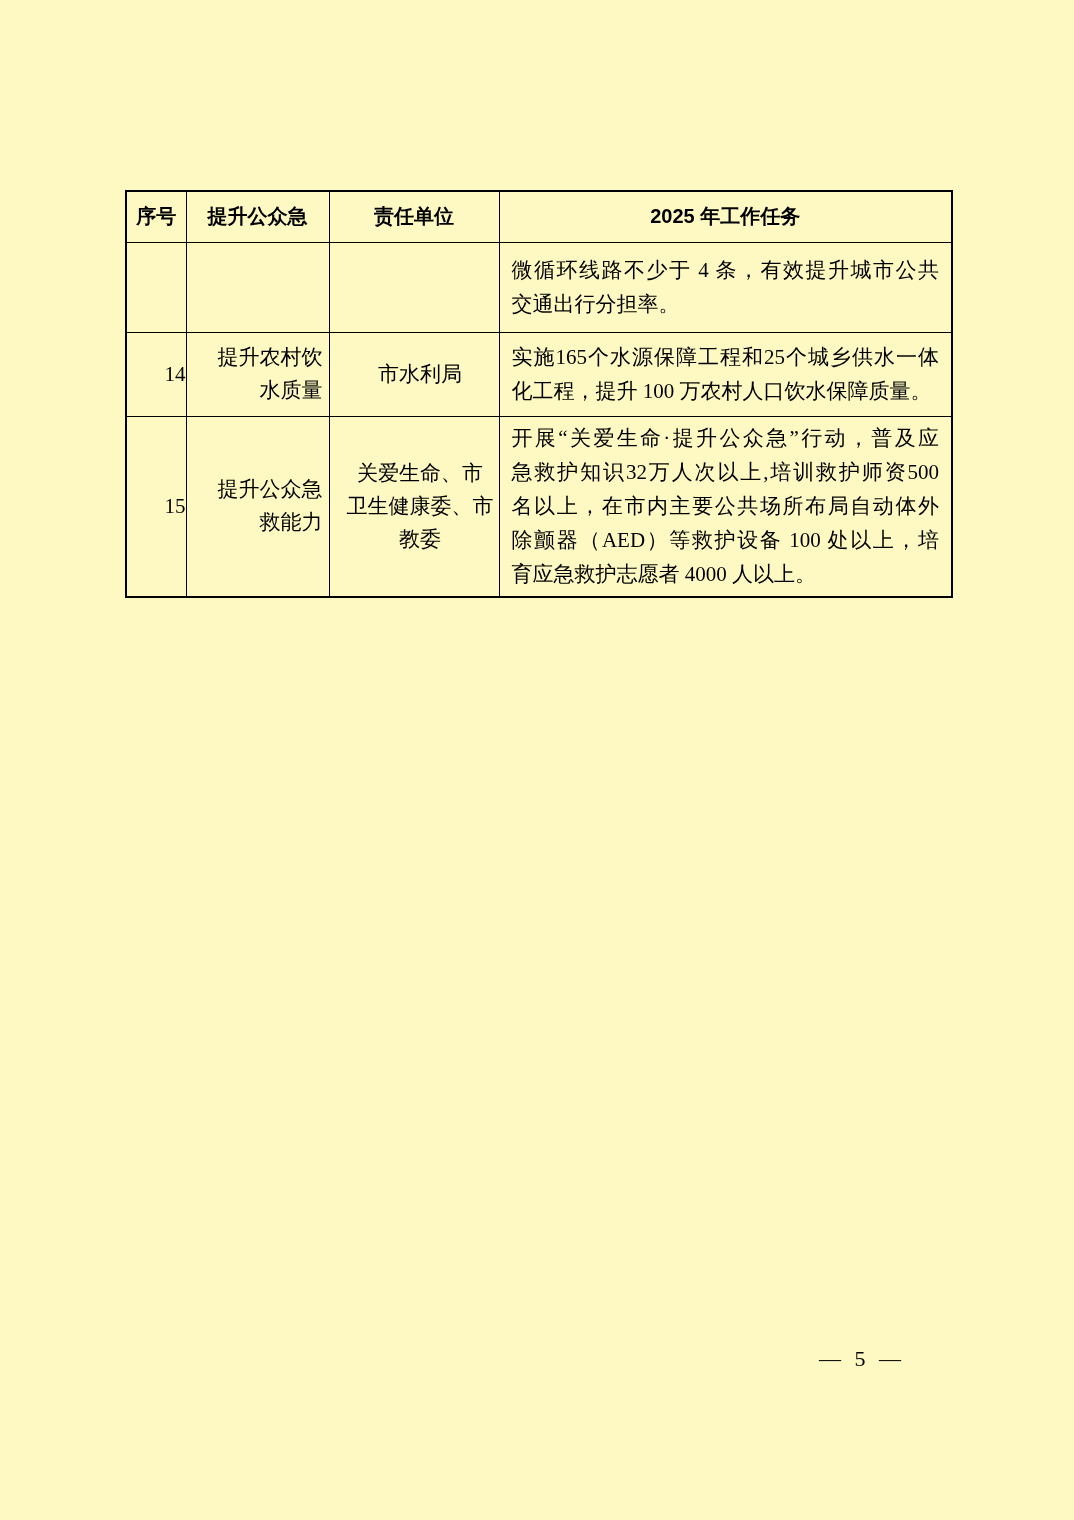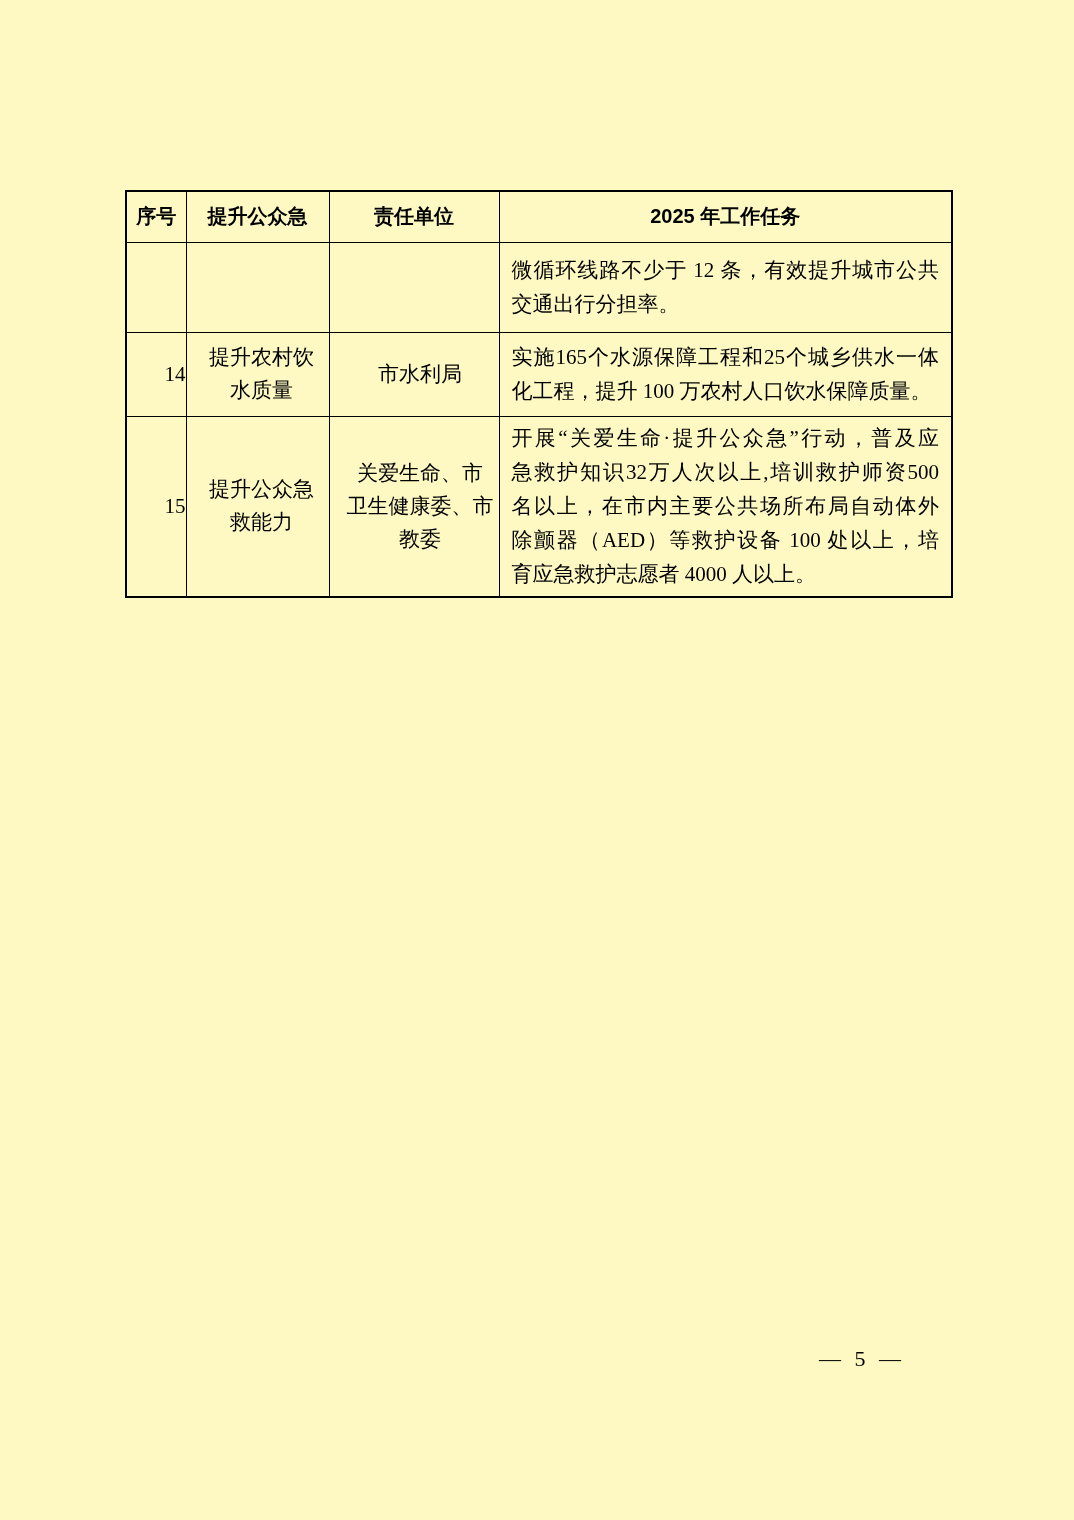--- a/index.html
+++ b/index.html
@@ -49,21 +49,21 @@
   td.cell-no {
     text-align: right;
     font-size: 21px;
   }
   td.cell-name {
     padding-left: 14px;
     padding-right: 6px;
     font-size: 21px;
     line-height: 33px;
     white-space: pre-line;
-    text-align: center;
+    text-align: right;
   }
   td.cell-unit {
     padding-left: 16px;
     padding-right: 4px;
     font-size: 21px;
     line-height: 33px;
     white-space: pre-line;
     text-align: center;
   }
   td.cell-task {
@@ -111,21 +111,21 @@
         <th>责任单位</th>
         <th>2025 年工作任务</th>
       </tr>
     </thead>
     <tbody>
       <tr class="row-cont">
         <td class="cell-no"></td>
         <td class="cell-name"></td>
         <td class="cell-unit"></td>
         <td class="cell-task">
-          <div class="task-line">微循环线路不少于 12 条，有效提升城市公共</div>
+          <div class="task-line">微循环线路不少于 4 条，有效提升城市公共</div>
           <div class="task-line last">交通出行分担率。</div>
         </td>
       </tr>
       <tr class="row-14">
         <td class="cell-no">14</td>
         <td class="cell-name">提升农村饮
 水质量</td>
         <td class="cell-unit">市水利局</td>
         <td class="cell-task">
           <div class="task-line">实施165个水源保障工程和25个城乡供水一体</div>

